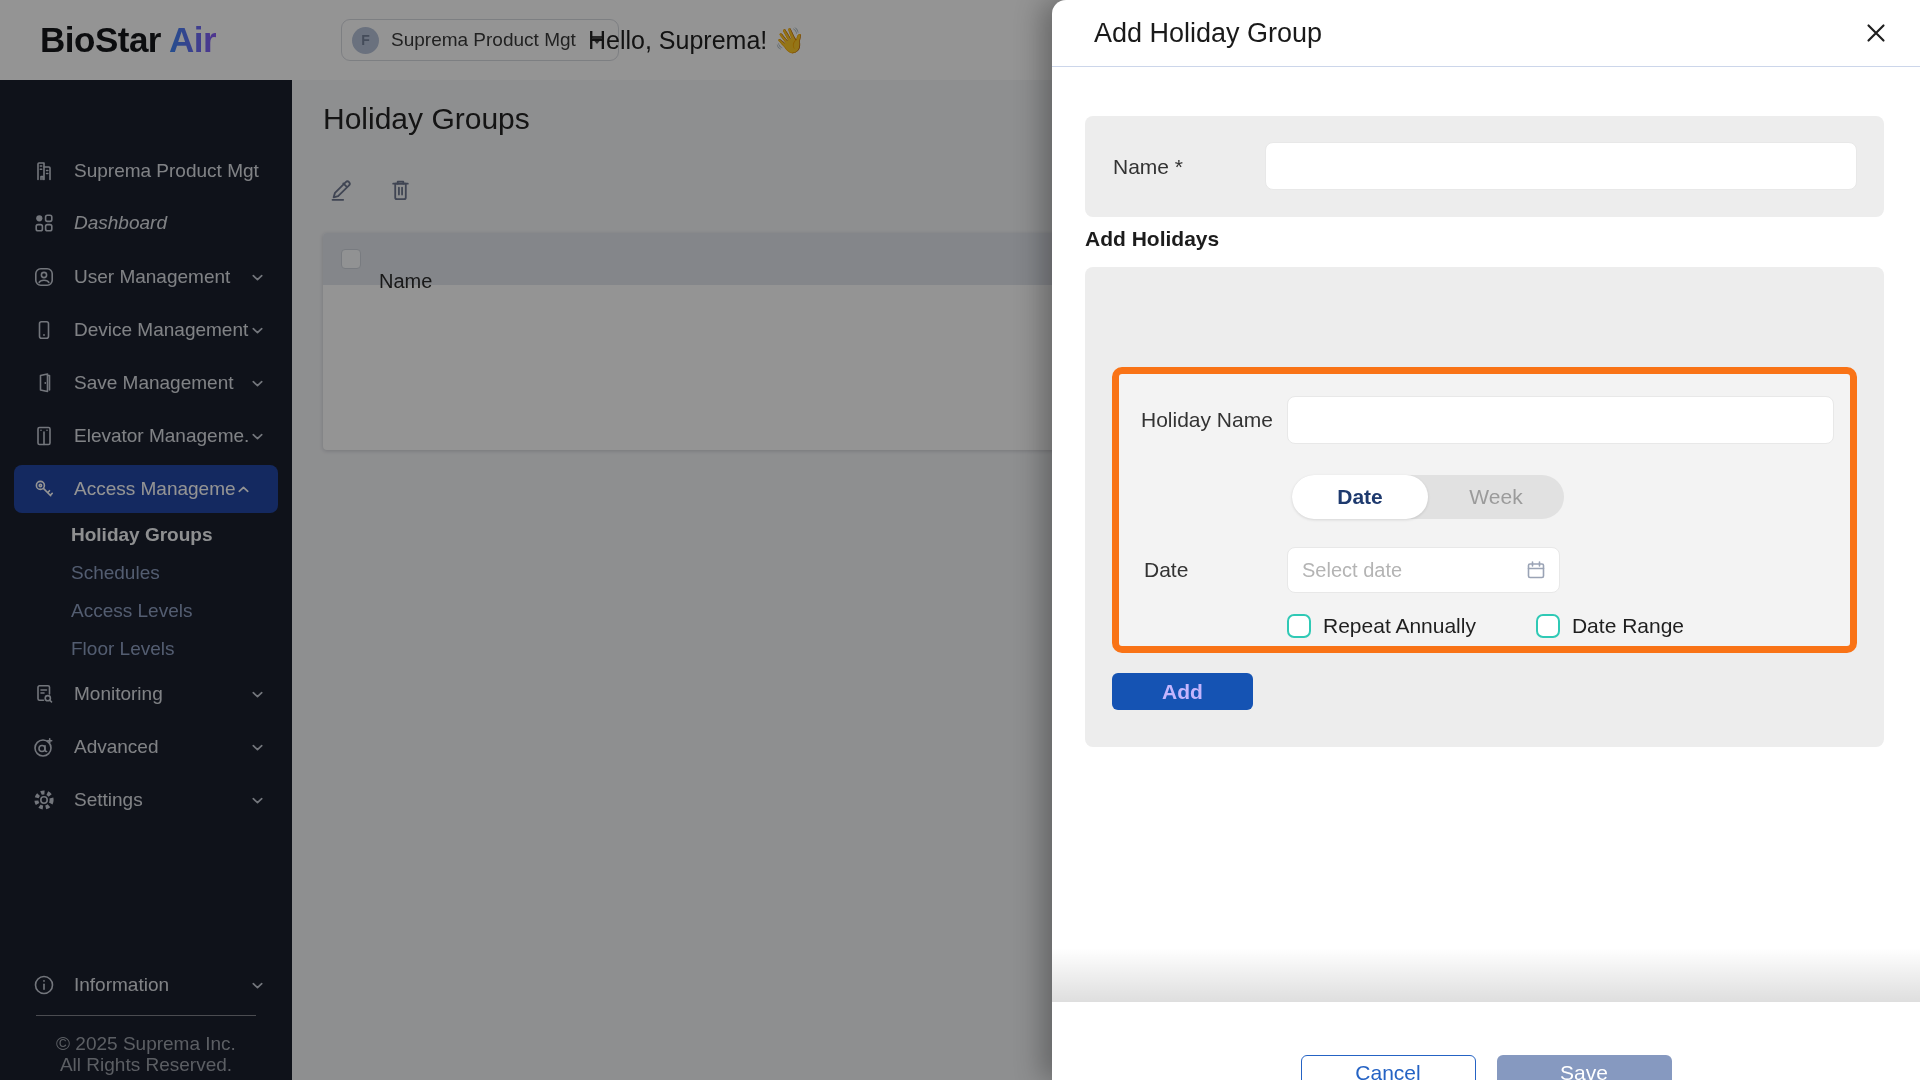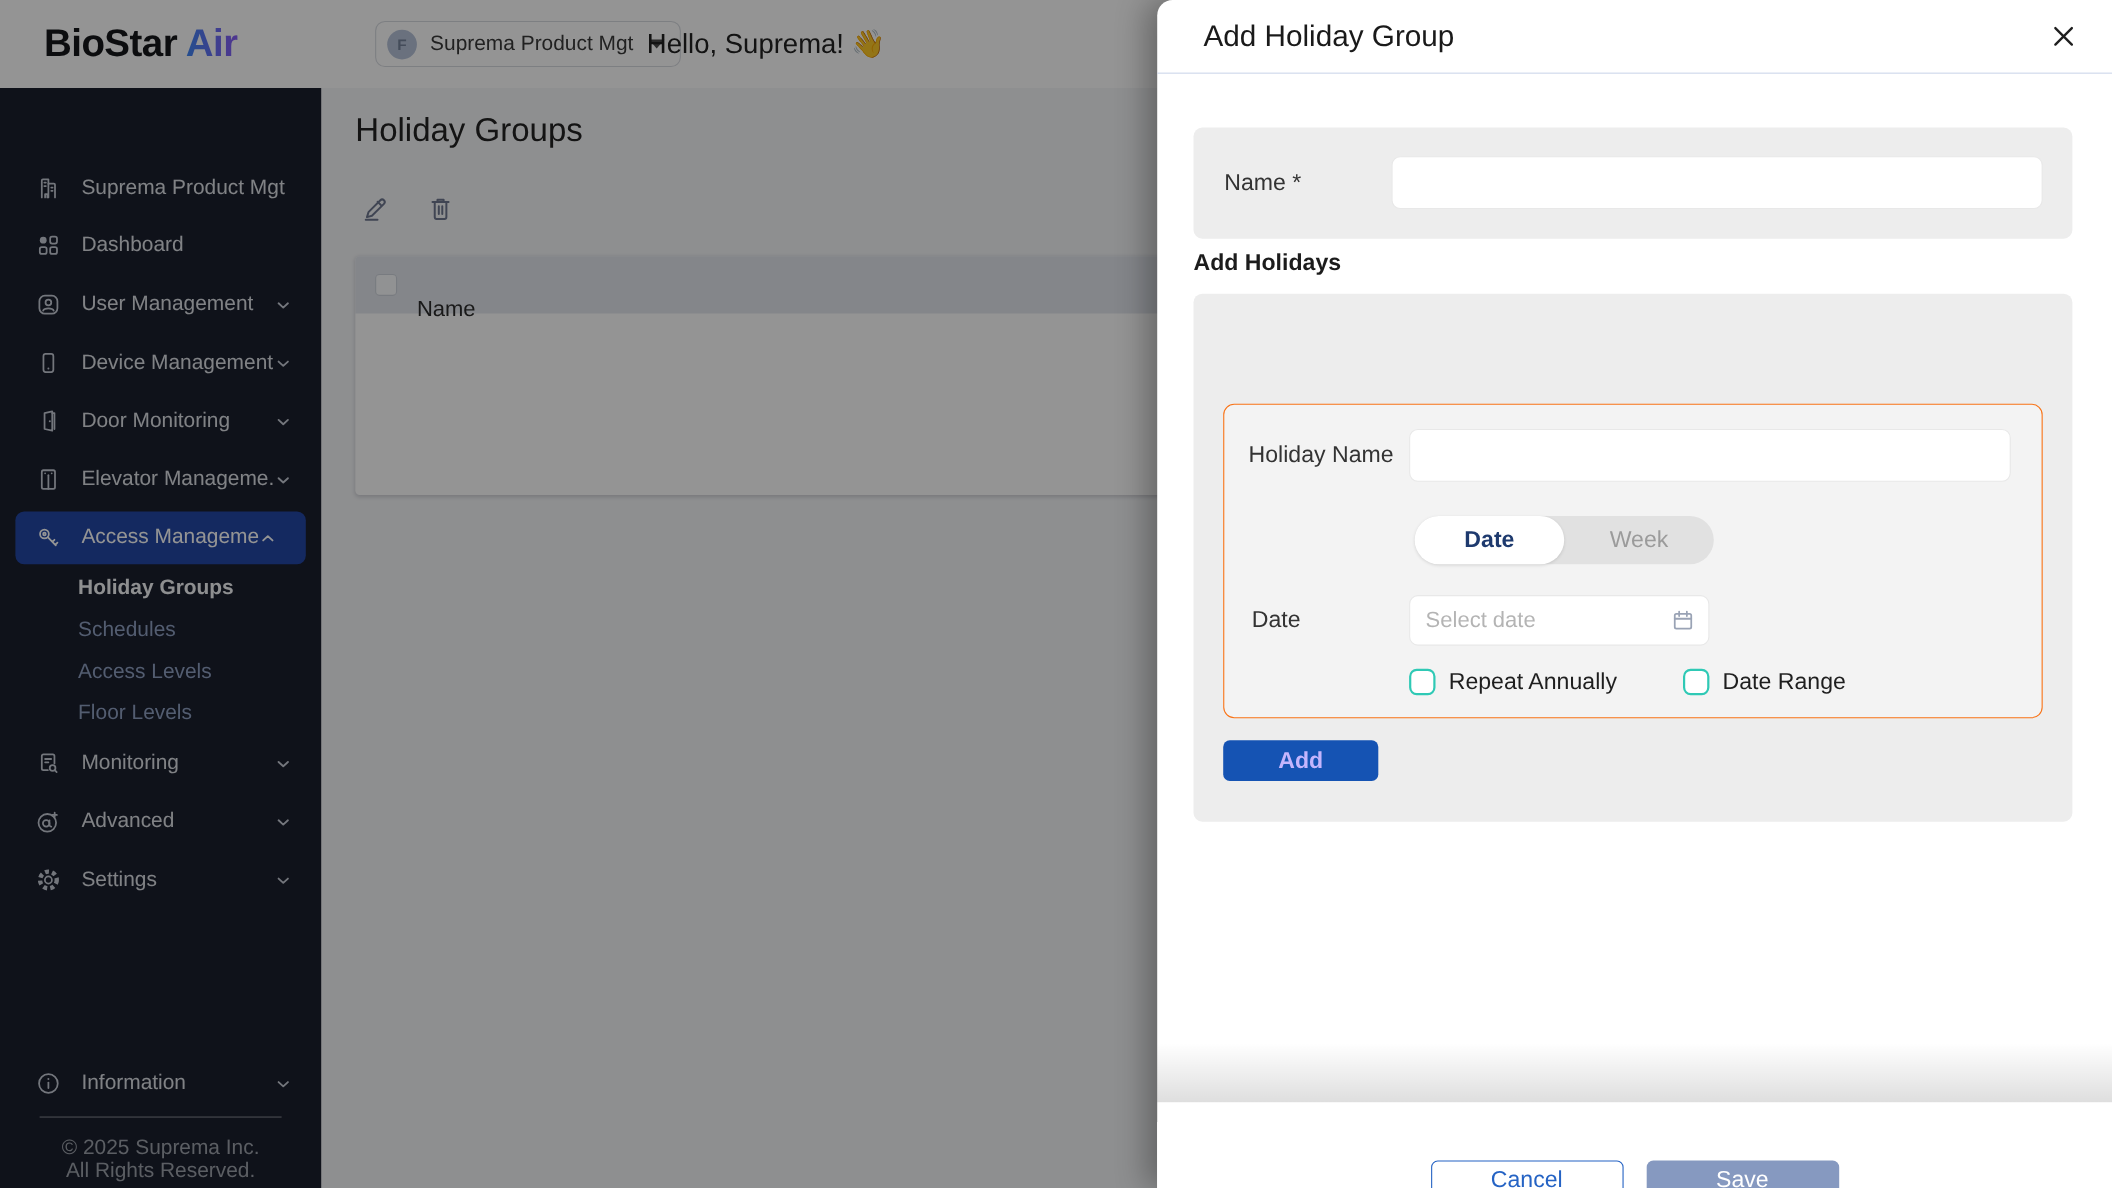--- a/index.html
+++ b/index.html
@@ -69,21 +69,21 @@
   .txt-input{background:#fff;border:1px solid #e8e8e8;border-radius:8px;box-sizing:border-box;
         font-size:20px;color:#333;padding:0 14px;font-family:"Liberation Sans",sans-serif;outline:none;}
   .name-input{position:absolute;left:180px;top:26px;width:592px;height:48px;}
   .section-label{position:absolute;left:33px;top:160px;font-size:21px;font-weight:700;color:#1c1c1c;}
   .big-card{left:33px;top:200px;width:799px;height:480px;}
   .holidays-bar{position:absolute;left:27px;top:33px;width:745px;height:52px;background:#dddddd;
         border-radius:8px;display:flex;align-items:center;padding-left:24px;box-sizing:border-box;}
   .holidays-bar .h-title{font-size:22px;font-weight:500;color:#33415e;}
   .holidays-bar .h-hint{font-size:19px;color:#a6adb8;margin-left:12px;}
   .inner-panel{position:absolute;left:27px;top:100px;width:745px;height:286px;background:#f3f3f3;
-        border:1px solid #f97316;border-radius:10px;box-sizing:border-box;}
+        border:7px solid #f97316;border-radius:10px;box-sizing:border-box;}
   .hn-label{position:absolute;left:22px;top:22px;height:48px;display:flex;align-items:center;}
   .hn-input{position:absolute;left:168px;top:22px;width:547px;height:48px;}
   .toggle{position:absolute;left:173px;top:101px;width:272px;height:44px;background:#e1e1e1;
         border-radius:22px;display:flex;}
   .toggle .seg{flex:0 0 50%;display:flex;align-items:center;justify-content:center;font-size:21px;cursor:pointer;}
   .seg-on{background:#ffffff;border-radius:22px;color:#1e3a6e;font-weight:600;
         box-shadow:0 1px 3px rgba(0,0,0,0.12);}
   .seg-off{color:#9b9b9b;}
   .date-label{position:absolute;left:25px;top:173px;height:46px;display:flex;align-items:center;}
   .date-wrap{position:absolute;left:168px;top:173px;width:273px;height:46px;}
@@ -130,21 +130,21 @@
   <div class="nav-item" style="top:69px;">
     <svg class="ic" width="24" height="24" viewBox="0 0 24 24" fill="none" stroke="currentColor" stroke-width="1.6" stroke-linecap="round" stroke-linejoin="round">
         <path d="M6 20.5V5a1 1 0 0 1 1-1h5v16.5"></path>
         <path d="M12 8h5a1 1 0 0 1 1 1v11.5"></path>
         <path d="M8.3 7h1.4M8.3 10.2h1.4M14.6 11.5h1.2M14.6 14.5h1.2"></path>
         <path d="M9 20.5v-3h2v3"></path>
       </svg>
     <span class="lbl">Suprema Product Mgt</span>
   </div>
 
-  <div class="nav-item" style="top:121px;">
+  <div class="nav-item" style="top:121px;font-style:italic;">
     <svg class="ic" width="24" height="24" viewBox="0 0 24 24" fill="none" stroke="currentColor" stroke-width="1.6">
         <circle cx="7.3" cy="7.3" r="3.1" fill="currentColor" stroke="none"></circle>
         <rect x="13.6" y="4.2" width="6.2" height="6.2" rx="1.8"></rect>
         <rect x="4.2" y="13.6" width="6.2" height="6.2" rx="1.8"></rect>
         <rect x="13.6" y="13.6" width="6.2" height="6.2" rx="1.8"></rect>
       </svg>
     <span class="lbl">Dashboard</span>
   </div>
 
   <div class="nav-item" style="top:175px;">
@@ -169,21 +169,21 @@
         <path d="M6 9.5l6 5.5 6-5.5"></path>
       </svg>
   </div>
 
   <div class="nav-item" style="top:281px;">
     <svg class="ic" width="24" height="24" viewBox="0 0 24 24" fill="none" stroke="currentColor" stroke-width="1.6" stroke-linecap="round" stroke-linejoin="round">
         <path d="M8.5 4.5L15.5 3v17.5L8.5 19z"></path>
         <path d="M15.5 4.5h2V19"></path>
         <circle cx="13.3" cy="12" r=".9" fill="currentColor" stroke="none"></circle>
       </svg>
-    <span class="lbl">Door Monitoring</span>
+    <span class="lbl">Save Management</span>
     <svg class="chev" width="17" height="17" viewBox="0 0 24 24" fill="none" stroke="currentColor" stroke-width="2.4" stroke-linecap="round" stroke-linejoin="round">
         <path d="M6 9.5l6 5.5 6-5.5"></path>
       </svg>
   </div>
 
   <div class="nav-item" style="top:334px;">
     <svg class="ic" width="24" height="24" viewBox="0 0 24 24" fill="none" stroke="currentColor" stroke-width="1.6" stroke-linecap="round" stroke-linejoin="round">
         <rect x="6" y="3.5" width="12" height="17" rx="1.5"></rect>
         <path d="M12 8v12.5"></path>
         <circle cx="9" cy="6.3" r=".8" fill="currentColor" stroke="none"></circle>

